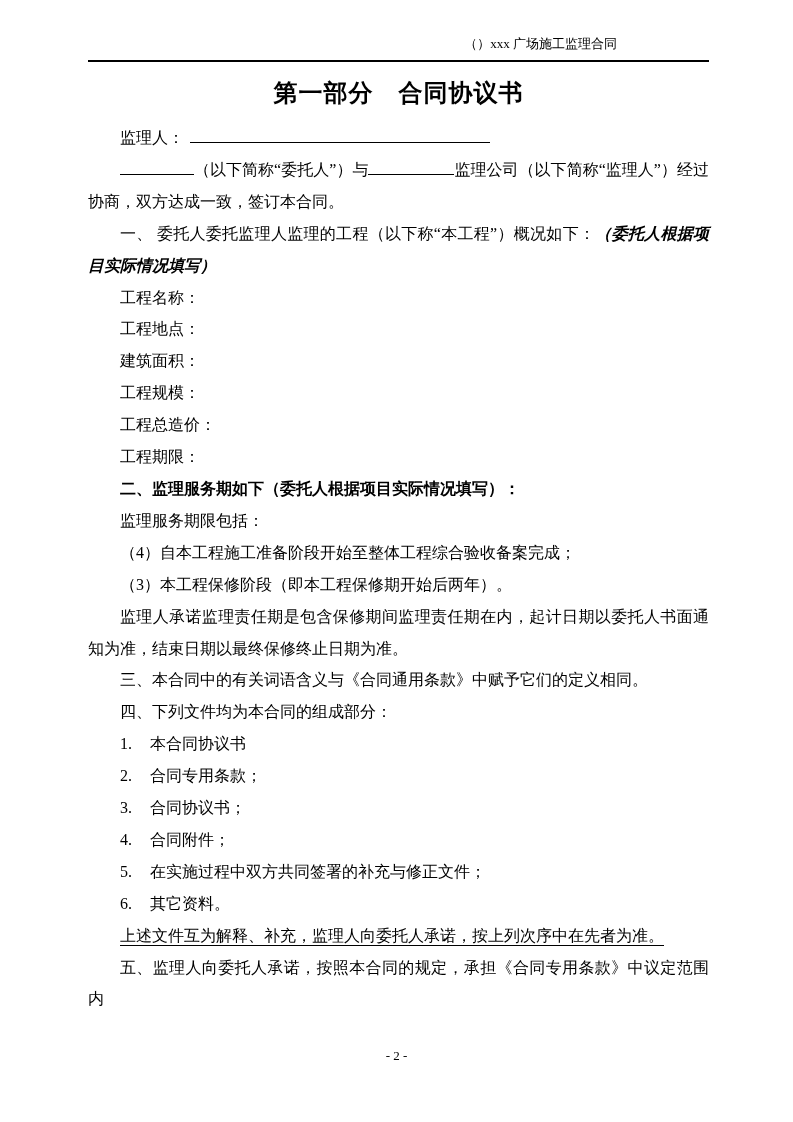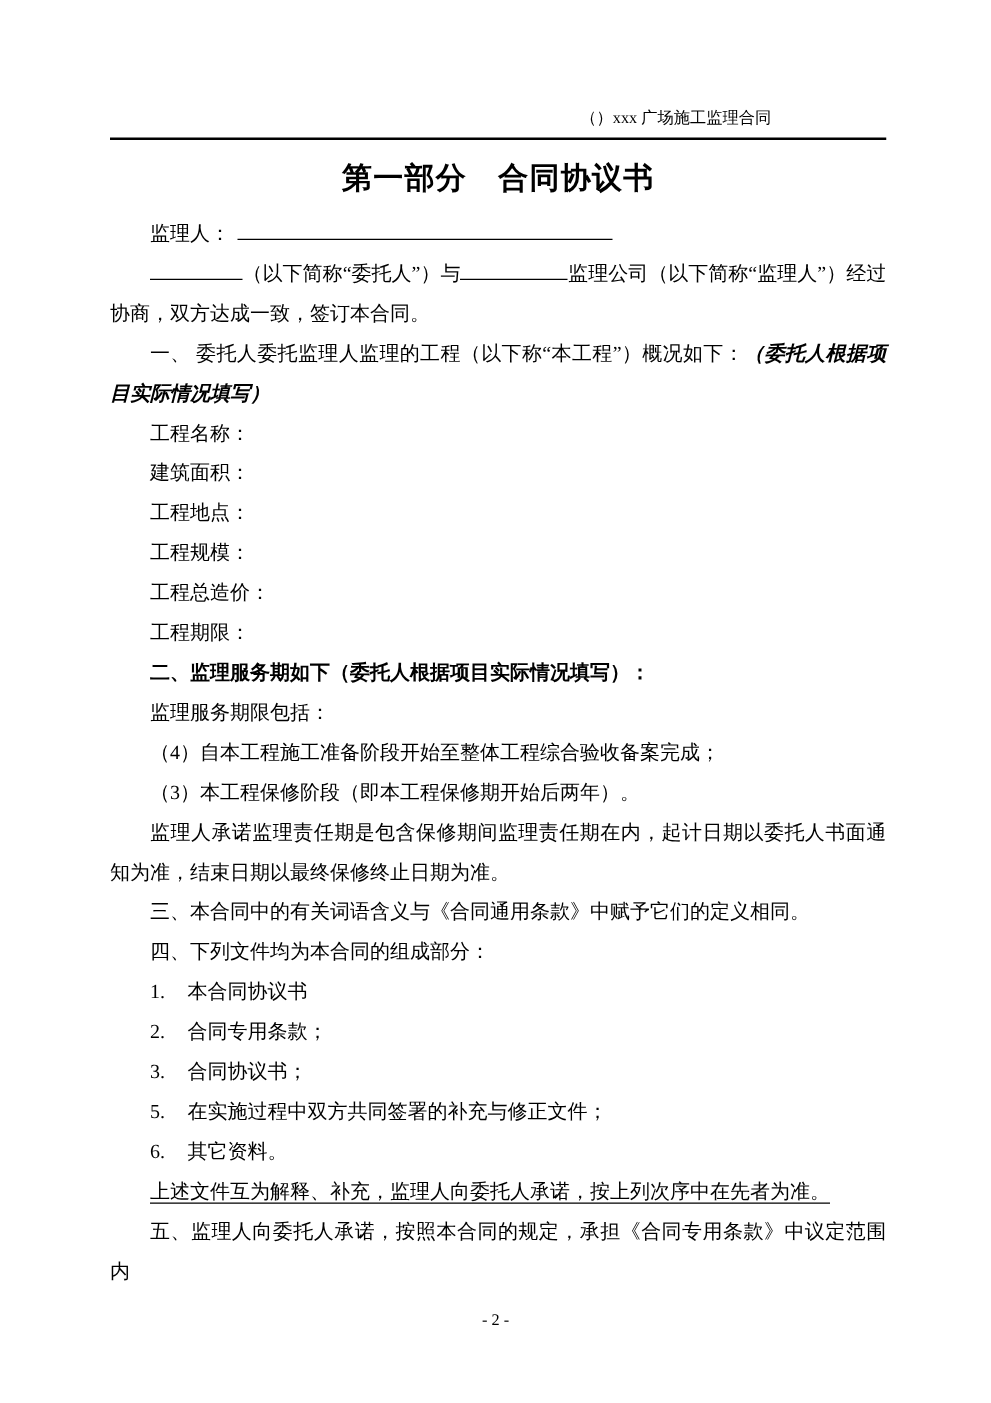--- a/index.html
+++ b/index.html
@@ -2,21 +2,21 @@
 <html><head>
 <meta charset="utf-8">
 <style>
   html,body{margin:0;padding:0;background:#ffffff;}
   .page{
     position:relative;
     width:793px;height:1122px;
     background:#ffffff;color:#000;
     font-family:"Liberation Serif","DejaVu Serif",serif;
     box-sizing:border-box;
-    padding:86px 84px 0 88px;
+    padding:36px 84px 0 88px;
     overflow:hidden;
   }
   .header{
     border-bottom:2px solid #000;
     padding-bottom:8px;
     padding-right:92px;
     text-align:right;
     font-size:13px;
     line-height:16px;
   }
@@ -74,38 +74,39 @@
 
   <p class="line indent">
     <span class="blank blank-a"></span><span>（以下简称“委托人”）与</span><span class="blank blank-b"></span><span>监理公司（以下简称“监理人”）</span><span>经过协商，双方达成一致，签订本合同。</span>
   </p>
 
   <p class="line indent">
     <span>一、 委托人委托监理人监理的工程（以下称“本工程”）概况如下：</span><span class="bi">（委托人根据项目实际情况填写）</span>
   </p>
 
   <p class="line indent">工程名称：</p>
+  <p class="line indent">工程地点：</p>
   <p class="line indent">建筑面积：</p>
-  <p class="line indent">工程地点：</p>
   <p class="line indent">工程规模：</p>
   <p class="line indent">工程总造价：</p>
   <p class="line indent">工程期限：</p>
 
   <p class="line indent bold">二、监理服务期如下（委托人根据项目实际情况填写）：</p>
   <p class="line indent">监理服务期限包括：</p>
   <p class="line indent">（4）自本工程施工准备阶段开始至整体工程综合验收备案完成；</p>
   <p class="line indent">（3）本工程保修阶段（即本工程保修期开始后两年）。</p>
   <p class="line indent">监理人承诺监理责任期是包含保修期间监理责任期在内，起计日期以委托人书面通知为准，结束日期以最终保修终止日期为准。</p>
 
   <p class="line indent">三、本合同中的有关词语含义与《合同通用条款》中赋予它们的定义相同。</p>
   <p class="line indent">四、下列文件均为本合同的组成部分：</p>
 
   <p class="line indent"><span class="list-num">1.</span><span>本合同协议书</span></p>
   <p class="line indent"><span class="list-num">2.</span><span>合同专用条款；</span></p>
   <p class="line indent"><span class="list-num">3.</span><span>合同协议书；</span></p>
+  <p class="line indent"><span class="list-num">4.</span><span>合同附件；</span></p>
   <p class="line indent"><span class="list-num">5.</span><span>在实施过程中双方共同签署的补充与修正文件；</span></p>
   <p class="line indent"><span class="list-num">6.</span><span>其它资料。</span></p>
 
   <p class="line indent">
     <span class="u-note">上述文件互为解释、补充，监理人向委托人承诺，按上列次序中在先者为准。</span>
   </p>
 
   <p class="line indent">五、监理人向委托人承诺，按照本合同的规定，承担《合同专用条款》中议定范围内</p>
 
   <div class="footer">

